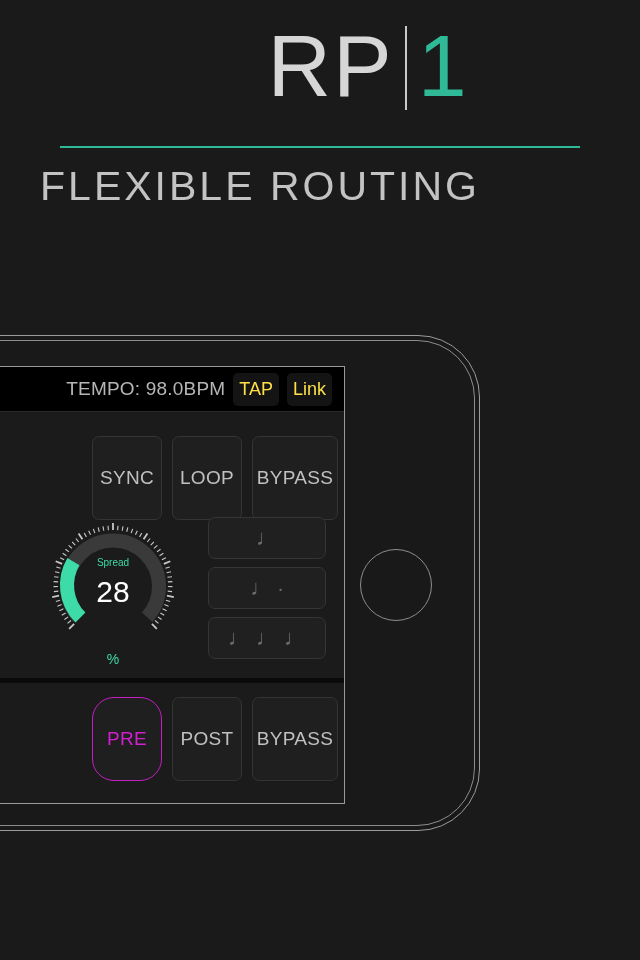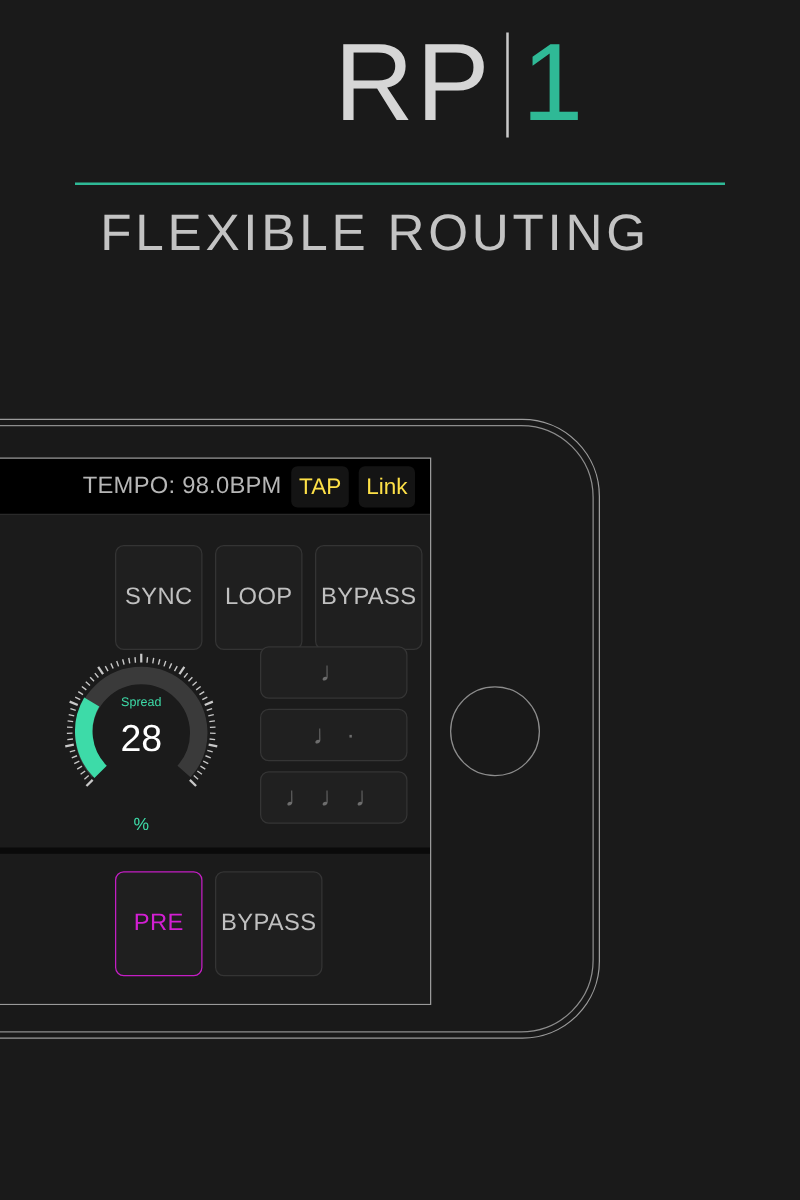--- a/index.html
+++ b/index.html
@@ -50,21 +50,21 @@
   #header-rule {
     position: absolute;
     left: 60px; top: 146px;
     width: 520px; height: 2px;
     background: #2fb996;
   }
   #subtitle {
     position: absolute;
     left: 0; top: 163px;
     width: 520px;
-    text-align: right;
+    text-align: center;
     font-size: 41px;
     font-weight: 300;
     letter-spacing: 3px;
     color: #c3c3c3;
     white-space: nowrap;
   }
 
   
   #phone {
     position: absolute;
@@ -166,20 +166,21 @@
     justify-content: center;
     font-size: 19px;
     color: #c0c0c0;
     box-sizing: border-box;
     letter-spacing: 0.3px;
   }
   .pad.wide { width: 86px; }
   .pad.active-magenta {
     border-color: #c41ec4;
     color: #d21fd2;
+    border-radius: 22px;
   }
 
   
   #section-divider {
     position: absolute;
     left: 0; top: 266px;
     width: 100%;
     height: 5px;
     background: #0a0a0a;
   }
@@ -364,17 +365,18 @@
       </div>
       <div class="note-pad">
         <span>♩ ♩ ♩</span>
       </div>
     </div>
 
     <div id="section-divider"></div>
 
     <div id="bottom-pad-row" class="pad-row">
       <div class="pad active-magenta">PRE</div>
+      <div class="pad">POST</div>
       <div class="pad wide">BYPASS</div>
     </div>
 
   </div>
 </div>
 
 </body></html>

